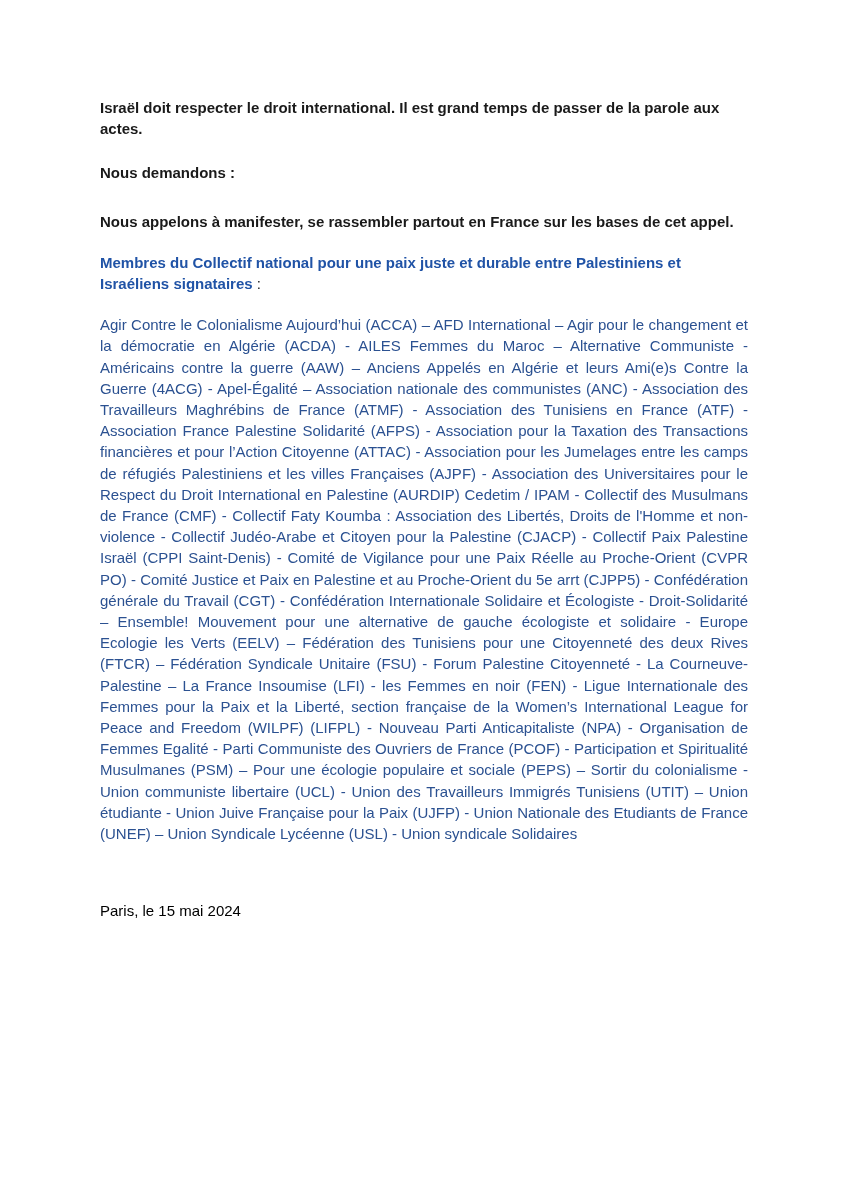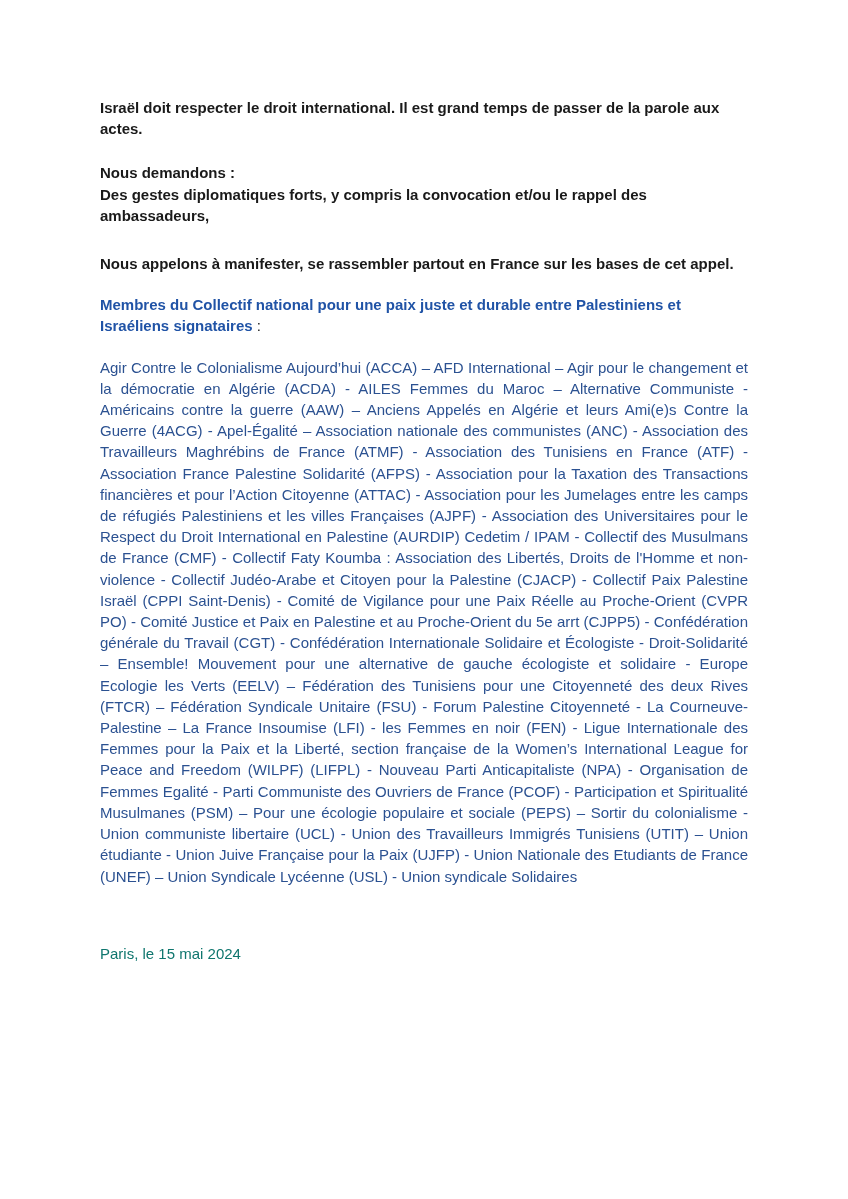--- a/index.html
+++ b/index.html
@@ -32,32 +32,31 @@
   .demands-block  { margin-bottom: 27px; }
   .call           { margin-bottom: 20px; }
   .paris          { margin-bottom: 18px; }
   .sign-heading   { margin-bottom: 20px; }
   .sign-heading .heading-text { color: var(--heading-blue, #2053a6); font-weight: bold; }
   .sign-heading .heading-colon { color: #1a1a1a; font-weight: normal; }
   .sign-list {
     color: var(--body-blue, #2b5191);
     margin-bottom: 56px;
   }
-  .date-line { color: #0f766e; }
+  .date-line { color: #000000; }
 </style>
 </head>
 <body>
 
 <div class="page">
 
   <p class="para bold intro">Israël doit respecter le droit international. Il est grand temps de passer de la parole aux actes.</p>
 
   <div class="demands-block">
     <p class="para bold">Nous demandons :</p>
-    <p class="para bold">Des gestes diplomatiques forts, y compris la convocation et/ou le rappel des ambassadeurs,</p>
   </div>
 
   <p class="para bold call">Nous appelons à manifester, se rassembler partout en France sur les bases de cet appel.</p>
 
 
   <p class="para sign-heading">
     <span class="heading-text">Membres du Collectif national pour une paix juste et durable entre Palestiniens et Israéliens signataires</span><span class="heading-colon"> :</span>
   </p>
 
   <p class="para justify sign-list">Agir Contre le Colonialisme Aujourd’hui (ACCA) – AFD International – Agir pour le changement et la démocratie en Algérie (ACDA) - AILES  Femmes du Maroc – Alternative Communiste - Américains contre la guerre (AAW) – Anciens Appelés en Algérie et leurs Ami(e)s Contre la Guerre (4ACG) - Apel-Égalité – Association nationale des communistes (ANC) - Association des Travailleurs Maghrébins de France (ATMF) - Association des Tunisiens en France (ATF) - Association France Palestine Solidarité (AFPS) - Association pour la Taxation des Transactions financières et pour l’Action Citoyenne (ATTAC) - Association pour les Jumelages entre les camps de réfugiés Palestiniens et les villes Françaises (AJPF) - Association des Universitaires pour le Respect du Droit International en Palestine (AURDIP) Cedetim / IPAM - Collectif des Musulmans de France (CMF) - Collectif Faty Koumba : Association des Libertés, Droits de l'Homme et non-violence - Collectif Judéo-Arabe et Citoyen pour la Palestine (CJACP) - Collectif Paix Palestine Israël (CPPI Saint-Denis) - Comité de Vigilance pour une Paix Réelle au Proche-Orient (CVPR PO) - Comité Justice et Paix en Palestine et au Proche-Orient du 5e arrt (CJPP5) - Confédération générale du Travail (CGT) - Confédération Internationale Solidaire et Écologiste -  Droit-Solidarité – Ensemble! Mouvement pour une alternative de gauche écologiste et solidaire  - Europe Ecologie les Verts (EELV) – Fédération des Tunisiens pour une Citoyenneté des deux Rives (FTCR) – Fédération Syndicale Unitaire (FSU) - Forum Palestine Citoyenneté - La Courneuve-Palestine – La France Insoumise (LFI) - les Femmes en noir (FEN) - Ligue Internationale des Femmes pour la Paix et la Liberté, section française de la Women’s International League for Peace and Freedom (WILPF) (LIFPL) - Nouveau Parti Anticapitaliste (NPA) - Organisation de Femmes Egalité - Parti Communiste des Ouvriers de France (PCOF) - Participation et Spiritualité Musulmanes (PSM) – Pour une écologie populaire et sociale (PEPS) – Sortir du colonialisme -  Union communiste libertaire (UCL) - Union des Travailleurs Immigrés Tunisiens (UTIT) – Union étudiante - Union Juive Française pour la Paix (UJFP) - Union Nationale des Etudiants de France (UNEF) – Union Syndicale Lycéenne (USL)  - Union syndicale Solidaires</p>

